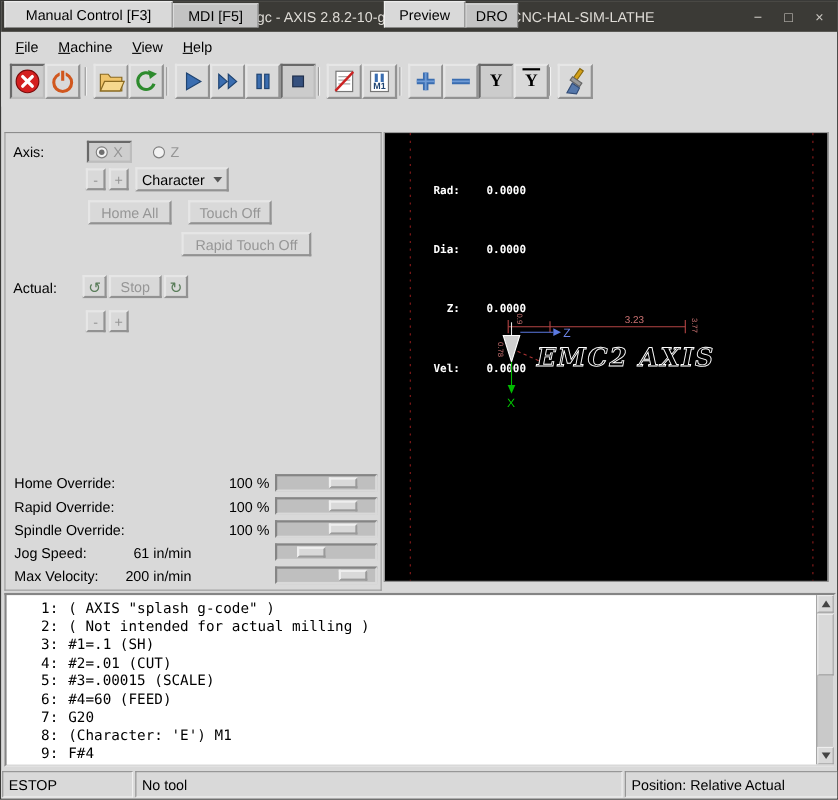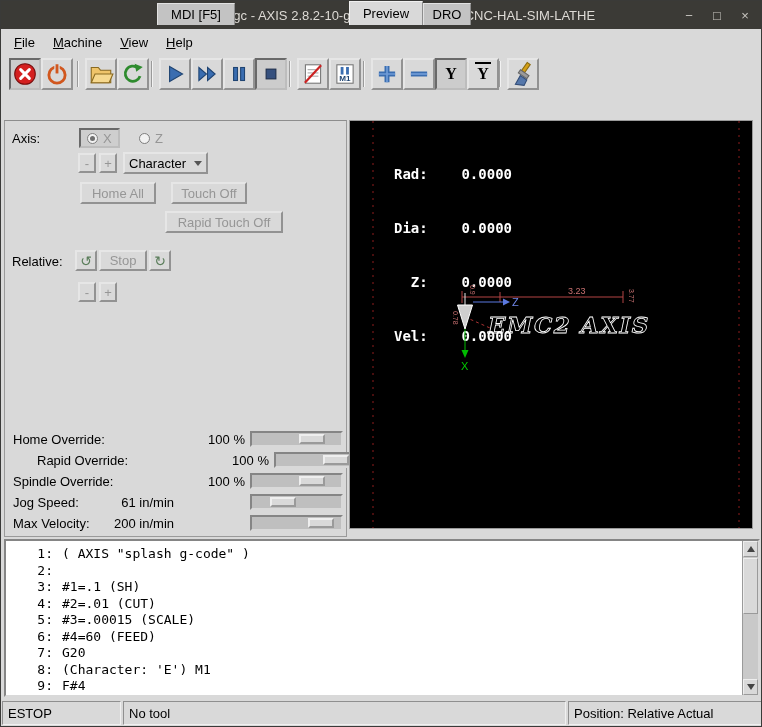--- a/index.html
+++ b/index.html
@@ -70,21 +70,21 @@
   .valbox.spd { left:79px;  width:90px; }
   .trough { position:absolute; left:245px; top:2px; width:93px; height:16px;
             background:#bfbfbf; border:2px inset #d9d9d9; }
   .thumb { position:absolute; top:1px; width:26px; height:10px; background:#d9d9d9;
            border:2px outset #eeeeee; }
 
   
   .preview-frame { position:absolute; left:348px; top:119px; width:404px; height:409px;
                    border:1px solid #9a9a9a; background:#000; z-index:2; }
   .dro-readout { position:absolute; left:44px; top:8px; font-family:"DejaVu Sans Mono", monospace;
-                 font-size:14px; font-weight:bold; line-height:18px; color:#fff; white-space:pre; }
+                 font-size:10px; font-weight:bold; line-height:18px; color:#fff; white-space:pre; }
   .preview-svg { position:absolute; left:0; top:0; }
 
   
   .gcode { position:absolute; left:3px; top:538px; width:756px; height:158px; background:#ffffff;
            border:2px inset #d9d9d9; font-family:"DejaVu Sans Mono", monospace; font-size:13px;
            line-height:16.5px; overflow:hidden; }
   .gcode-inner { position:absolute; left:0; top:5px; right:17px; }
   .gline { display:flex; }
   .gnum { width:56px; text-align:right; padding-right:9px; }
   .gtext { white-space:pre; }
@@ -221,20 +221,23 @@
     <div class="tsep" style="left:498px"></div>
     <div class="tbtn" style="left:506px">
       <svg width="26" height="26" viewBox="0 0 24 24">
         <rect x="13" y="1.5" width="3.4" height="9.5" fill="#d4a017" stroke="#8a6a10" transform="rotate(35 14.7 6)"></rect>
         <rect x="8" y="10.5" width="9.5" height="3.5" fill="#9a9a9a" stroke="#666" transform="rotate(35 12.7 12)"></rect>
         <polygon points="5,21.5 9.5,13.5 15.5,17.5 13,22.5" fill="#5577aa" stroke="#334d77" transform="rotate(0)"></polygon>
       </svg>
     </div>
   </div>
 
+  <div class="tab active" style="left:3px; width:153px;">
+    <span>Manual Control [F3]</span>
+  </div>
   <div class="tab inactive" style="left:156px; width:78px;">
     <span>MDI [F5]</span>
   </div>
   <style>.tab{top:96px;}</style>
 
   <div class="left-panel">
     <span class="lbl" style="left:7px; top:10px;">Axis:</span>
     <div class="radio-opt sel" style="left:74px; top:7px;">
       <span class="rdot on"></span>
       <span>X</span>
@@ -258,21 +261,21 @@
     <div class="btn disabled" style="left:75px; top:61px; width:76px; height:22px;">
       <span>Home All</span>
     </div>
     <div class="btn disabled" style="left:166px; top:61px; width:76px; height:22px;">
       <span>Touch Off</span>
     </div>
     <div class="btn disabled" style="left:160px; top:90px; width:118px; height:22px;">
       <span>Rapid Touch Off</span>
     </div>
 
-    <span class="lbl" style="left:7px; top:133px;">Relative:</span>
+    <span class="lbl" style="left:7px; top:133px;">Actual:</span>
     <div class="btn disabled" style="left:70px; top:129px; width:22px; height:21px;">
       <span class="spin-ccw"></span>
     </div>
     <div class="btn disabled" style="left:94px; top:129px; width:48px; height:21px;">
       <span>Stop</span>
     </div>
     <div class="btn disabled" style="left:144px; top:129px; width:22px; height:21px;">
       <span class="spin-cw"></span>
     </div>
     <div class="btn disabled" style="left:73px; top:161px; width:18px; height:20px;">
@@ -282,21 +285,21 @@
       <span>+</span>
     </div>
 
     <div class="srow" style="top:308px;">
       <span class="name">Home Override:</span>
       <span class="valbox pct"><span>100</span> <span>%</span></span>
       <div class="trough">
           <div class="thumb" style="left: 47.36px;"></div>
         </div>
     </div>
-    <div class="srow" style="top:329px;margin-left:24px;">
+    <div class="srow" style="top:329px;">
       <span class="name">Rapid Override:</span>
       <span class="valbox pct"><span>100</span> <span>%</span></span>
       <div class="trough">
           <div class="thumb" style="left: 47.36px;"></div>
         </div>
     </div>
     <div class="srow" style="top:350px;">
       <span class="name">Spindle Override:</span>
       <span class="valbox pct"><span>100</span> <span>%</span></span>
       <div class="trough">
@@ -365,20 +368,21 @@
   </div>
 
   <div class="gcode">
     <div class="gcode-inner">
       <div class="gline">
           <span class="gnum">1:</span>
           <span class="gtext">( AXIS "splash g-code" )</span>
         </div>
       <div class="gline">
           <span class="gnum">2:</span>
+          <span class="gtext">( Not intended for actual milling )</span>
         </div>
       <div class="gline">
           <span class="gnum">3:</span>
           <span class="gtext">#1=.1 (SH)</span>
         </div>
       <div class="gline">
           <span class="gnum">4:</span>
           <span class="gtext">#2=.01 (CUT)</span>
         </div>
       <div class="gline">

